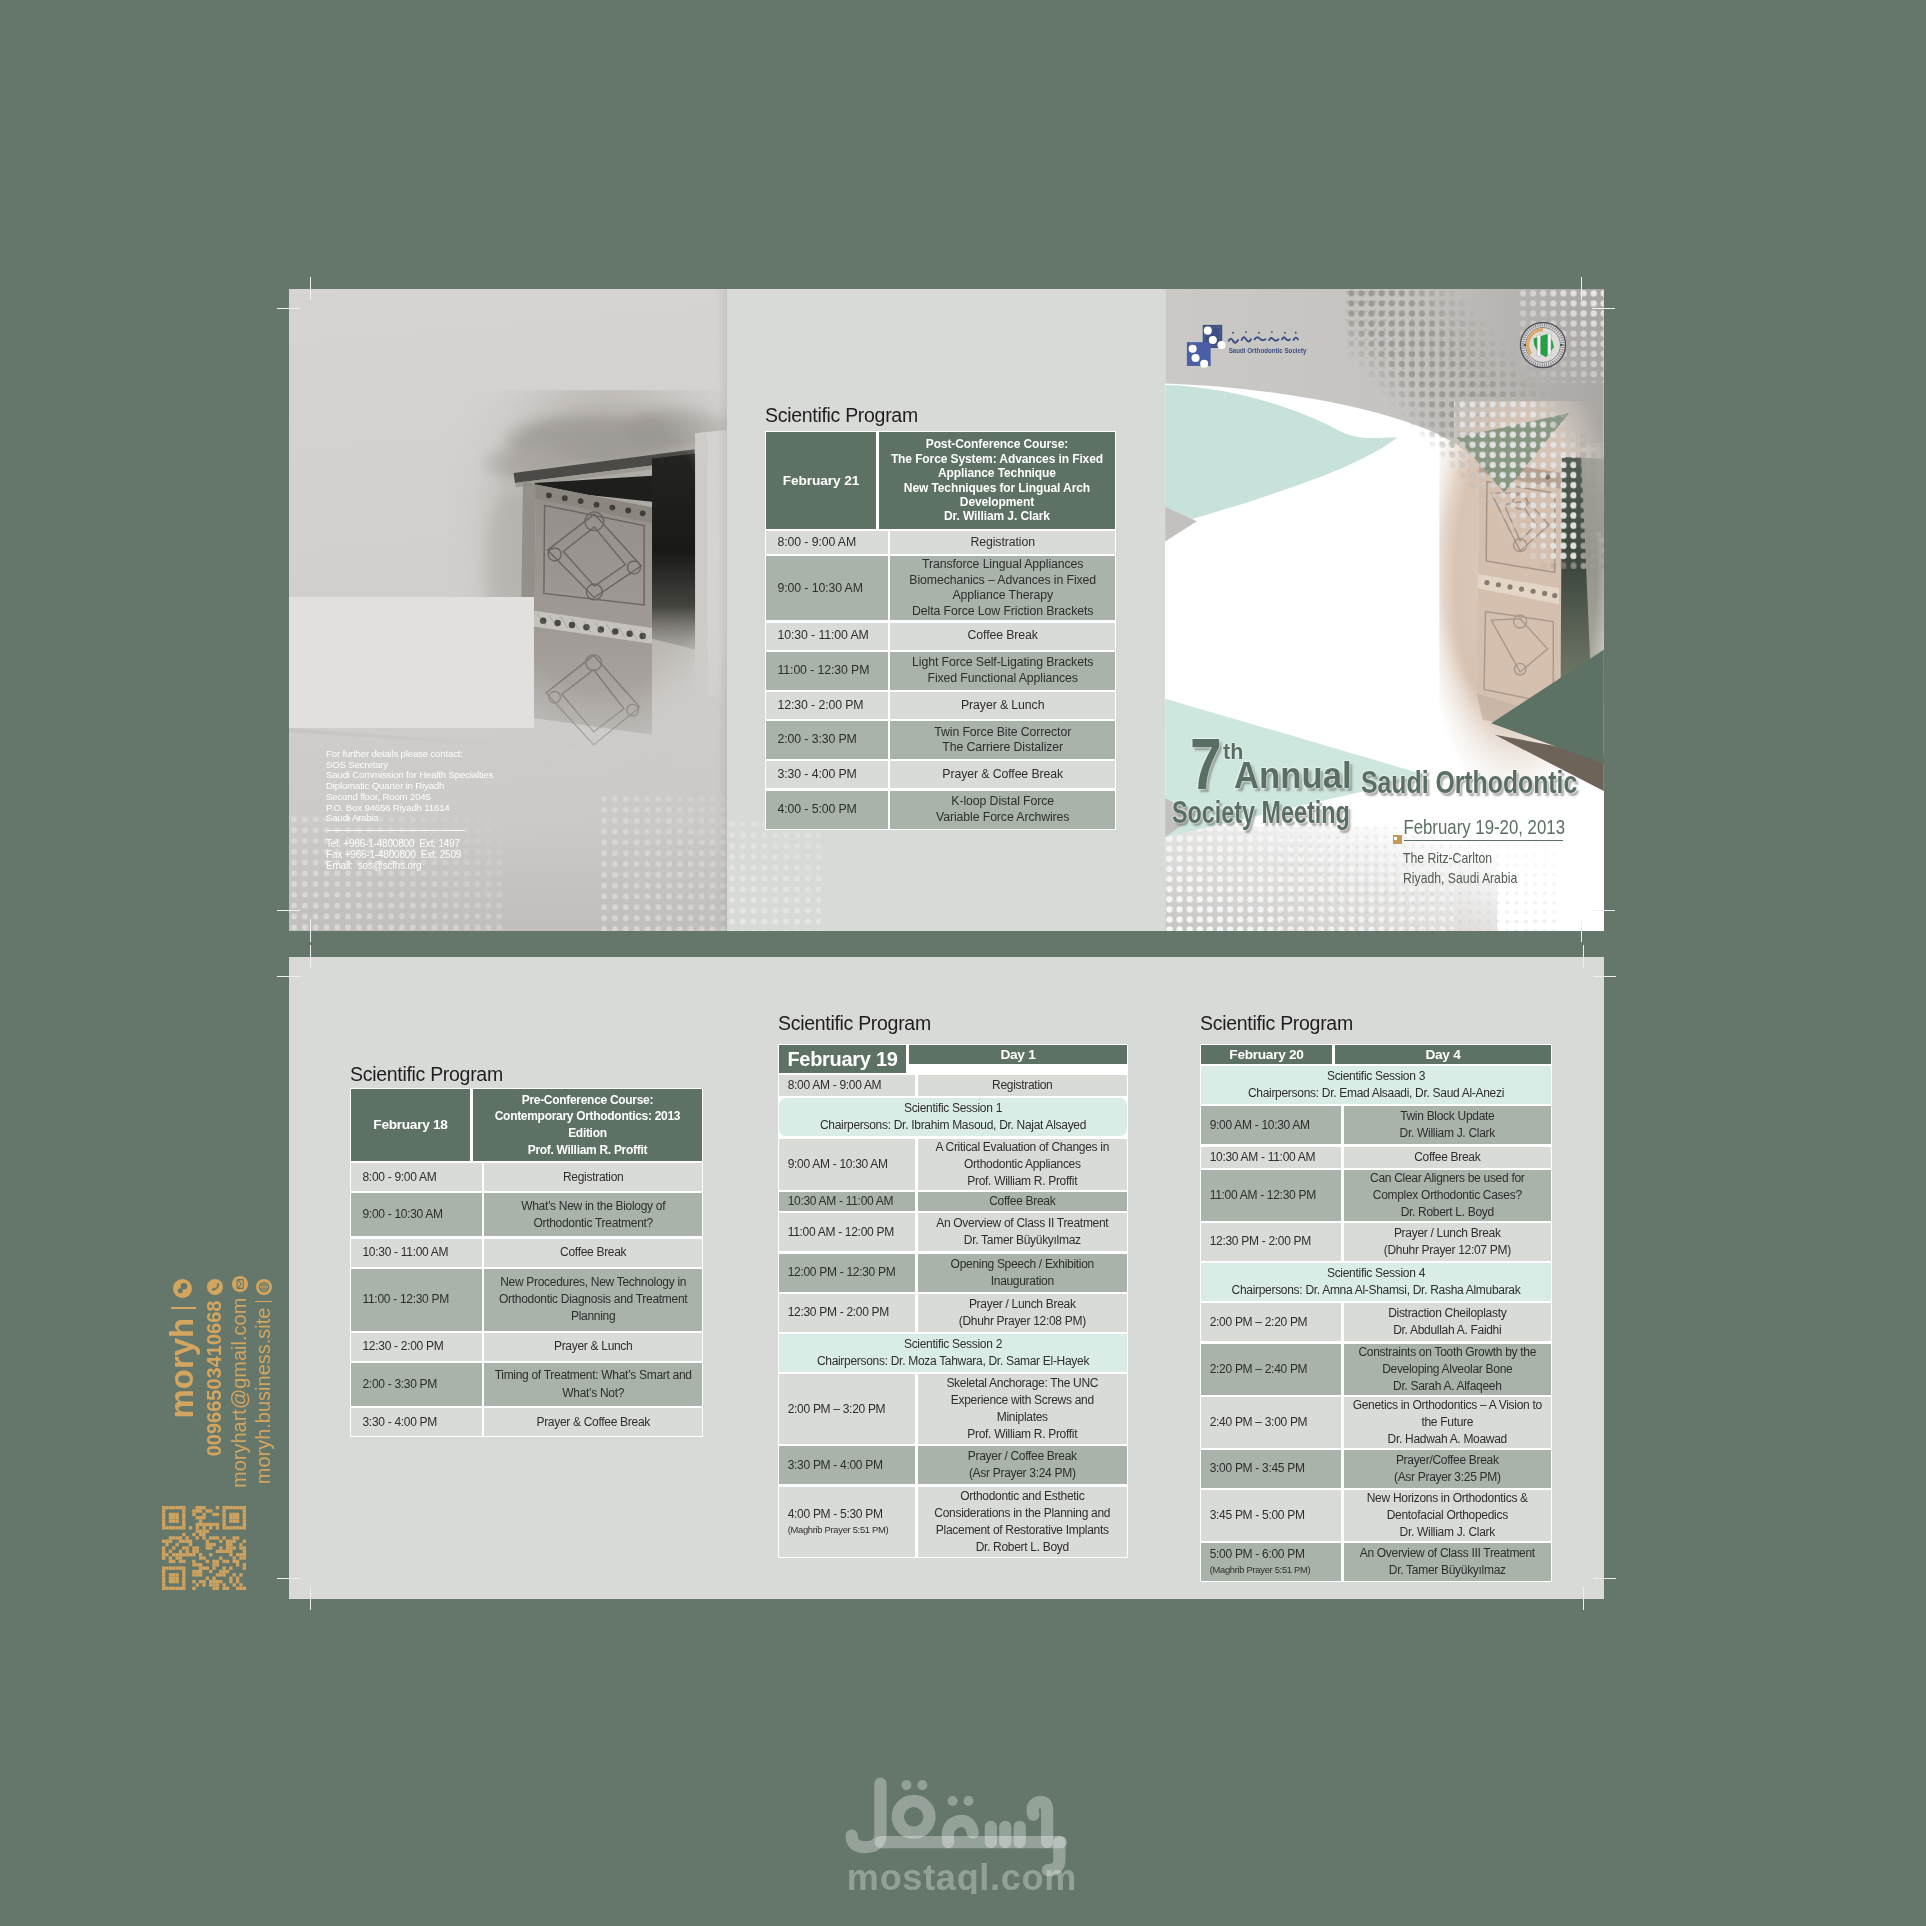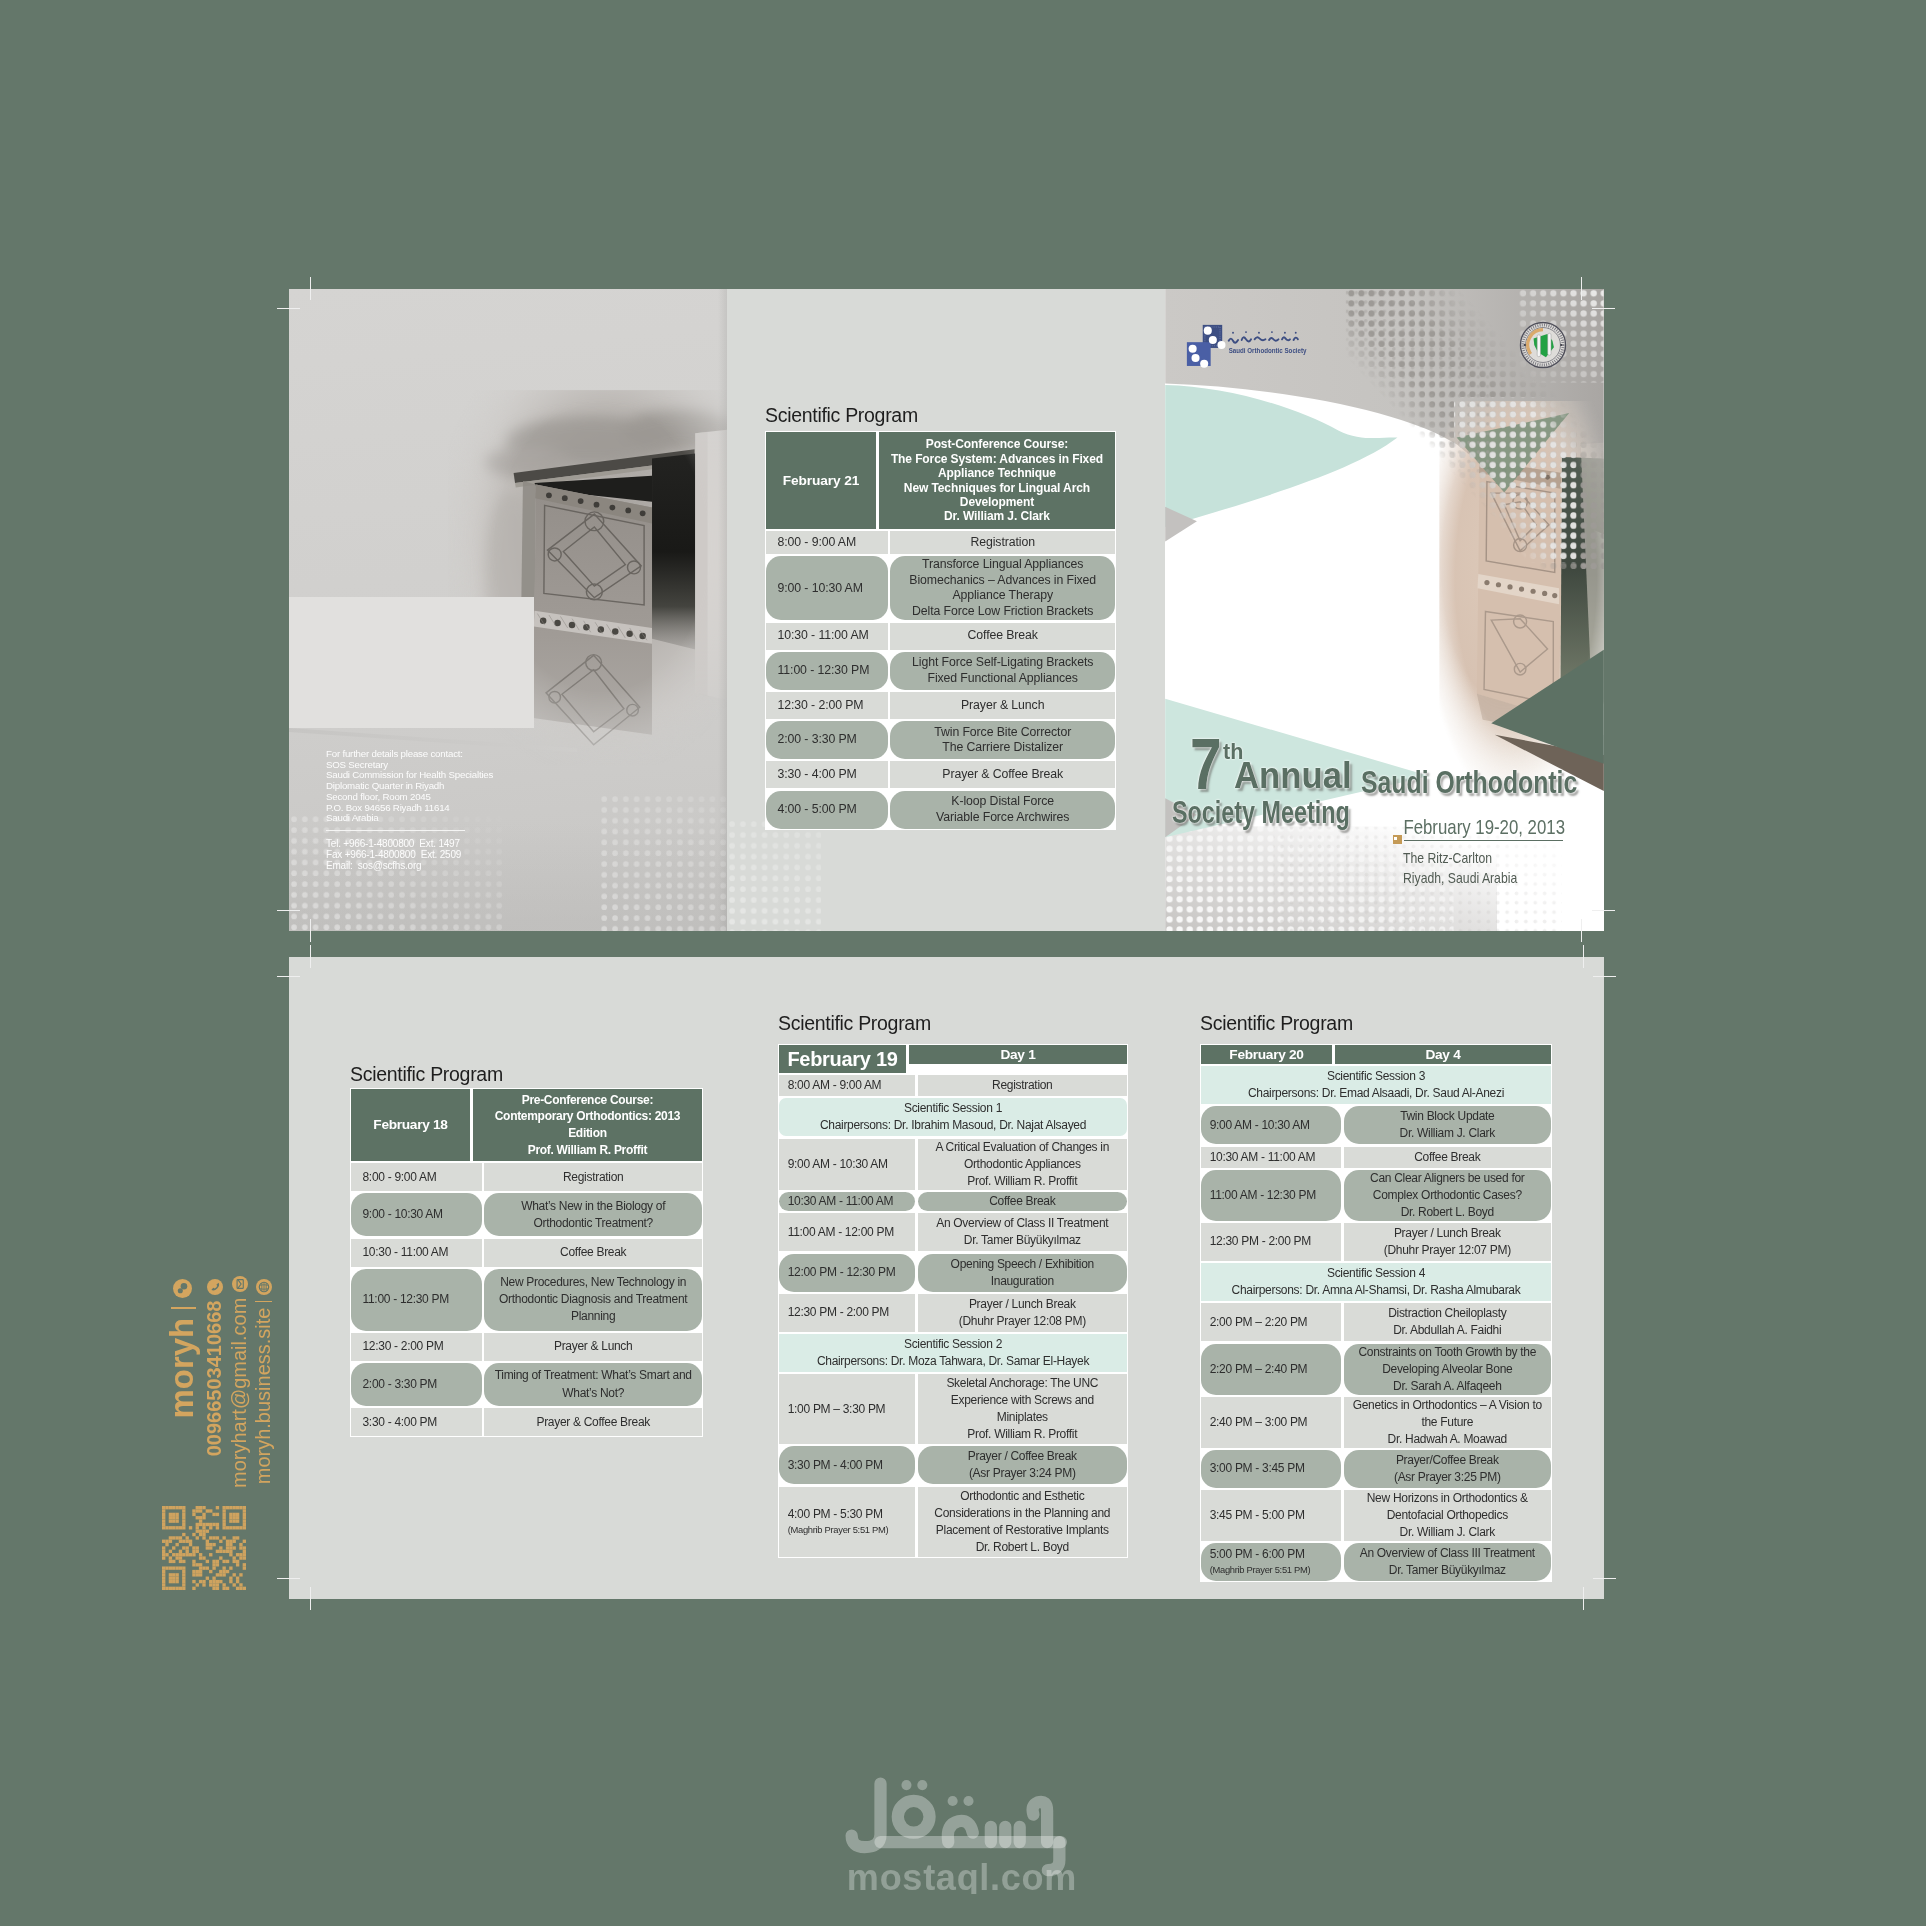--- a/index.html
+++ b/index.html
@@ -9,21 +9,21 @@
   .spread{position:absolute;width:1315px;height:642px;}
   
   .tblwrap{position:absolute;}
   .ttl{font-size:19.5px;color:#1e1e1e;letter-spacing:-0.3px;}
   .tbl{background:#ffffff;border:1.4px solid #fff;display:flex;flex-direction:column;gap:2.2px;letter-spacing:-0.1px;}
   .row{display:flex;gap:2.9px;}
   .c1{flex:0 0 auto;white-space:nowrap;}
   .c2{flex:1 1 auto;overflow:hidden;text-align:center;}
   .hdr{background:#5d7264;color:#fff;font-weight:bold;}
   .lt{background:#d9dbd7;}
-  .dk{background:#a9b3a9;border-radius:15px;}
+  .dk{background:#a9b3a9;}
   .mint{background:#daece6;}
   .cell{color:#2e2e2e;}
   .cen{text-align:center;display:flex;flex-direction:column;justify-content:center;align-items:center;}
   .lft{display:flex;flex-direction:column;justify-content:center;}
   .sm{font-size:9.4px;}
 </style>
 </head>
 <body>
 <div id="canvas">
 
@@ -893,21 +893,21 @@
       <div class="row">
         <div class="c1 lt cell lft" style="width:127px;height:38px;padding-left:8.7px;">12:30 PM - 2:00 PM</div>
         <div class="c2 lt cell cen" style="height:38px;">Prayer / Lunch Break<br>(Dhuhr Prayer 12:08 PM)</div>
       </div>
 
       <div class="row">
         <div class="mint cell cen" style="width:100%;height:38px;">Scientific Session 2<br>Chairpersons: Dr. Moza Tahwara, Dr. Samar El-Hayek</div>
       </div>
 
       <div class="row">
-        <div class="c1 lt cell lft" style="width:127px;height:70px;padding-left:8.7px;">1:00 PM – 3:30 PM</div>
+        <div class="c1 lt cell lft" style="width:127px;height:70px;padding-left:8.7px;">2:00 PM – 3:20 PM</div>
         <div class="c2 lt cell lft" style="height:70px;padding:0 7.2px;line-height:17px;">Skeletal Anchorage: The UNC<br>Experience with Screws and<br>Miniplates<br>Prof. William R. Proffit</div>
       </div>
 
       <div class="row">
         <div class="c1 dk cell lft" style="width:127px;height:38px;padding-left:8.7px;">3:30 PM - 4:00 PM</div>
         <div class="c2 dk cell cen" style="height:38px;">Prayer / Coffee Break<br>(Asr Prayer 3:24 PM)</div>
       </div>
 
       <div class="row">
         <div class="c1 lt cell lft" style="width:127px;height:70px;padding-left:8.7px;line-height:16px;">4:00 PM - 5:30 PM<br><span class="sm">(Maghrib Prayer 5:51 PM)</span></div>

